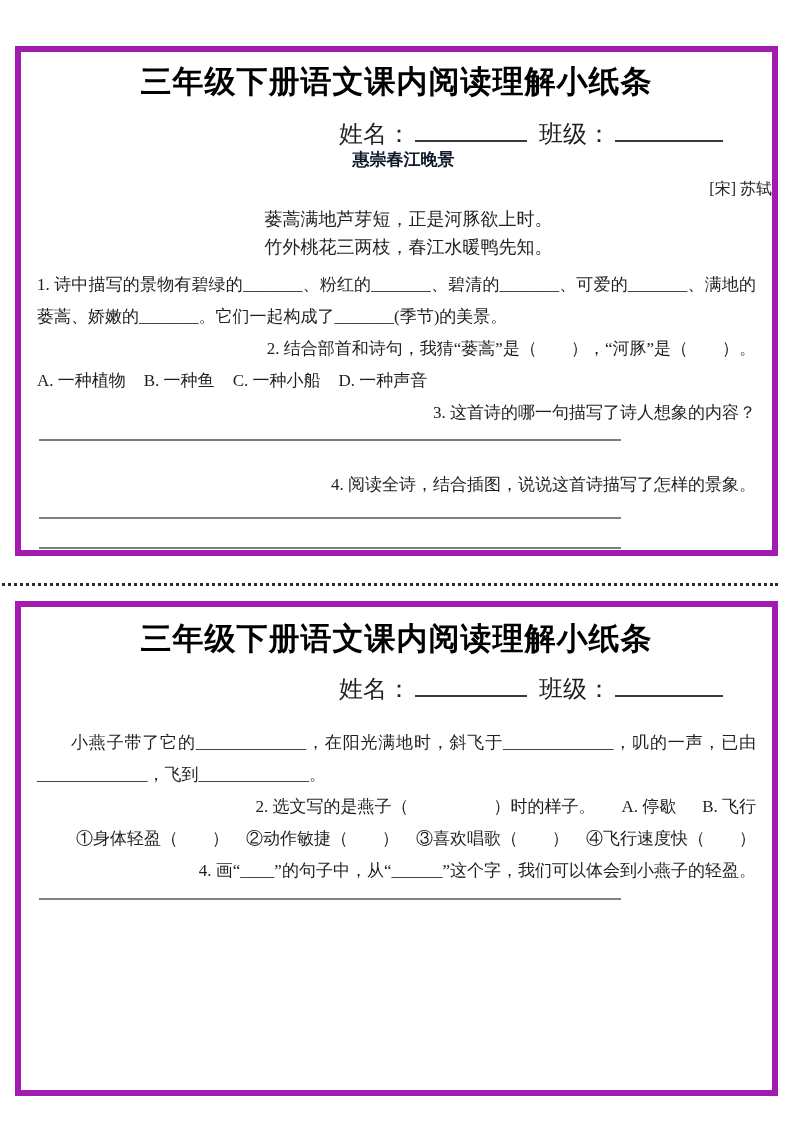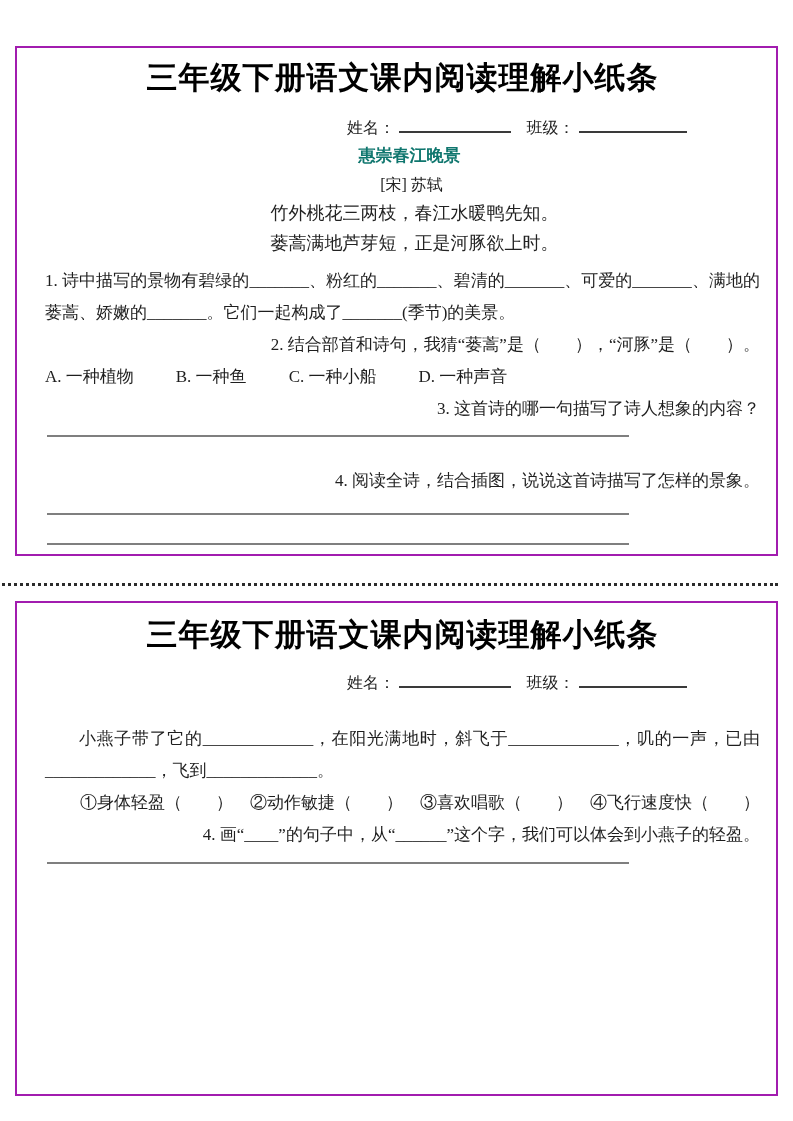--- a/index.html
+++ b/index.html
@@ -5,24 +5,23 @@
   * { margin: 0; padding: 0; box-sizing: border-box; }
   html, body { background: #ffffff; }
   body {
     width: 793px; height: 1121px;
     font-family: "Liberation Serif", serif;
     color: #1e1e1e;
     overflow: hidden;
   }
   .sheet {
     margin: 0 15px;
-    border: 2px solid #a21caf;
+    border: 6px solid #a21caf;
     background: #ffffff;
     overflow: hidden;
-    padding-left: 12px;
   }
   .sheet1 { margin-top: 46px; height: 510px; }
   .sheet2 { margin-top: 15px; height: 495px; }
   .divider {
     margin-top: 27px;
     width: 793px; margin-left: -15px;
     border-top: 3px dotted #2b2b2b;
     height: 0;
   }
   h1.sheet-title {
@@ -32,47 +31,46 @@
     line-height: 40px;
     text-align: center;
     letter-spacing: 1px;
     margin-top: 10px;
     color: #000;
   }
   .sheet2 h1.sheet-title { margin-top: 12px; }
   .name-row {
     margin-top: 16px;
     padding-left: 318px;
-    font-size: 16px;
+    font-size: 24px;
     height: 26px;
     white-space: nowrap;
-    font-family: Liberation Mono, monospace;
   }
   .sheet2 .name-row { margin-top: 14px; }
   .uline {
     display: inline-block;
     border-bottom: 2px solid #3a3a3a;
     height: 19px;
     vertical-align: baseline;
     margin: 0 6px 0 4px;
   }
   .uline.w112 { width: 112px; }
   .uline.w108 { width: 108px; }
   .poem-title {
     margin-top: 5px;
     text-align: center;
     font-weight: bold;
     font-size: 17px;
     line-height: 22px;
     padding-left: 14px;
-    color: #0f766e;
+    color: #0f172a;
   }
   .poem-author {
     margin-top: 8px;
-    text-align: center;
+    text-align: right;
     font-size: 16px;
     line-height: 20px;
     padding-left: 18px;
     color: #222;
   }
   .poem-line {
     text-align: center;
     font-size: 18px;
     line-height: 20px;
     padding-left: 24px;
@@ -82,21 +80,21 @@
   .poem-line.second { margin-top: 10px; }
   .qblock { margin-top: 12px; padding: 0 16px; }
   .sheet2 .qblock { margin-top: 28px; padding: 0 16px; font-family: Liberation Serif, serif; }
   p.q {
     font-size: 17px;
     line-height: 32px;
     text-align: justify;
   }
   p.q.nojust { text-align: right; }
   .passage-p1 { text-indent: 2em; }
-  .opts-row { display: flex; gap: 42px; font-size: 17px; line-height: 32px; }
+  .opts-row { display: flex; gap: 18px; font-size: 17px; line-height: 32px; }
   .inline-opt { margin-left: 26px; }
   .ans-line {
     border-bottom: 2px solid #7f7f7f;
     width: 582px;
     margin-left: 2px;
   }
   .ans-line.h12 { height: 12px; margin-bottom: 0; }
   .ans-line.h18 { height: 18px; }
   .ans-line.h30 { height: 30px; }
   .ans-line.h13 { height: 13px; }
@@ -110,22 +108,22 @@
   <section class="sheet sheet1">
     <h1 class="sheet-title">三年级下册语文课内阅读理解小纸条</h1>
 
     <div class="name-row">
       <span>姓名：</span><span class="uline w112"></span>
       <span>班级：</span><span class="uline w108"></span>
     </div>
 
     <div class="poem-title">惠崇春江晚景</div>
     <div class="poem-author">[宋] 苏轼</div>
+    <div class="poem-line second">蒌蒿满地芦芽短，正是河豚欲上时。</div>
     <div class="poem-line first">竹外桃花三两枝，春江水暖鸭先知。</div>
-    <div class="poem-line second">蒌蒿满地芦芽短，正是河豚欲上时。</div>
 
     <div class="qblock">
       <p class="q">1. 诗中描写的景物有碧绿的_______、粉红的_______、碧清的_______、可爱的_______、满地的蒌蒿、娇嫩的_______。它们一起构成了_______(季节)的美景。</p>
       <p class="q nojust">2. 结合部首和诗句，我猜“蒌蒿”是（　　），“河豚”是（　　）。</p>
       <div class="opts-row">
         <span>A. 一种植物</span>
         <span>B. 一种鱼</span>
         <span>C. 一种小船</span>
         <span>D. 一种声音</span>
       </div>
@@ -143,19 +141,20 @@
     <h1 class="sheet-title">三年级下册语文课内阅读理解小纸条</h1>
 
     <div class="name-row">
       <span>姓名：</span><span class="uline w112"></span>
       <span>班级：</span><span class="uline w108"></span>
     </div>
 
     <div class="qblock">
       <p class="q passage-p1">小燕子带了它的_____________，在阳光满地时，斜飞于_____________，叽的一声，已由_____________，飞到_____________。</p>
 
+      <p class="q nojust"><span>2. 选文写的是燕子（　　　　　）时的样子。</span><span class="inline-opt">A. 停歇</span><span class="inline-opt">B. 飞行</span></p>
       <p class="q nojust">①身体轻盈（　　）　②动作敏捷（　　）　③喜欢唱歌（　　）　④飞行速度快（　　）</p>
       <p class="q nojust">4. 画“____”的句子中，从“______”这个字，我们可以体会到小燕子的轻盈。</p>
       <div class="ans-line h13"></div>
     </div>
   </section>
 
 </div>
 
 </body></html>

